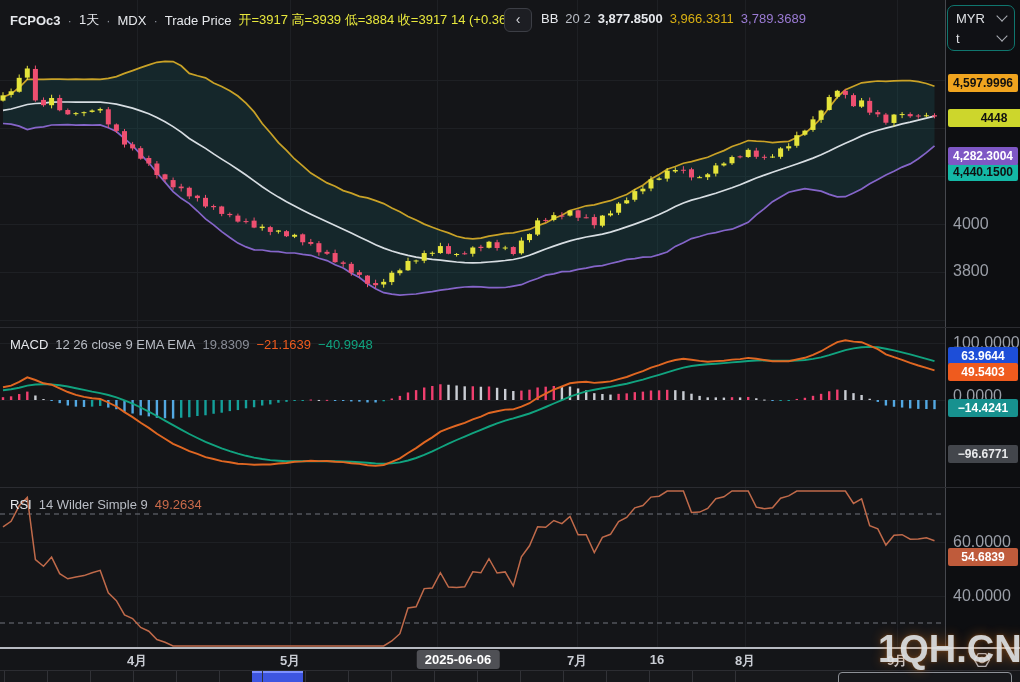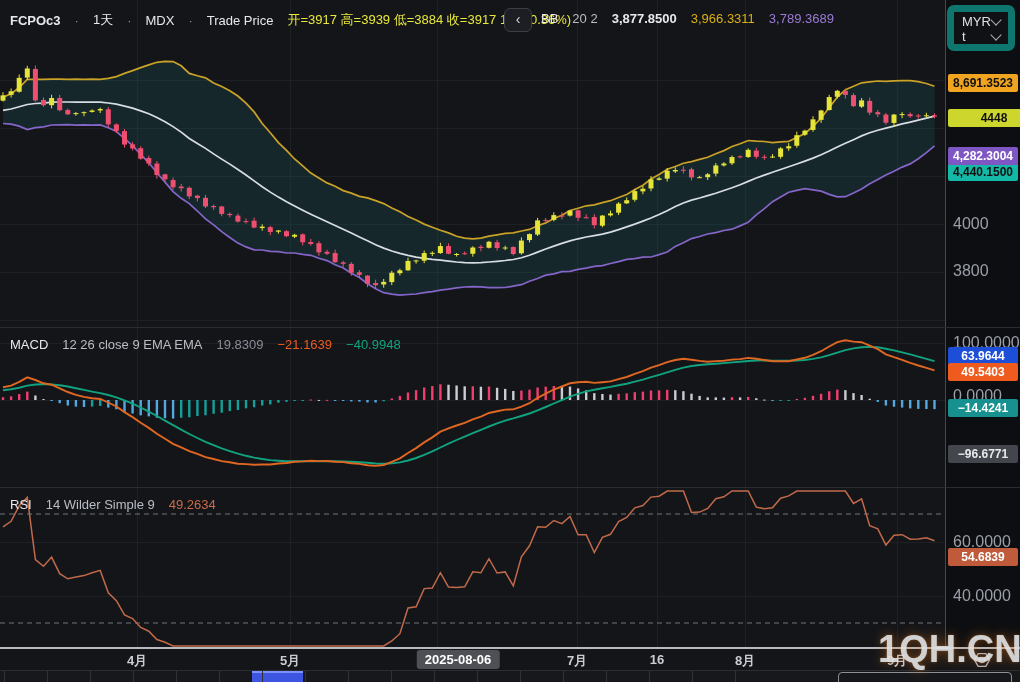--- a/index.html
+++ b/index.html
@@ -1,34 +1,34 @@
 <!DOCTYPE html>
 <html><head>
 <meta charset="utf-8">
 <style>
   html,body{margin:0;padding:0;background:#000;}
   #app{position:relative;width:1020px;height:682px;background:#141518;overflow:hidden;
        font-family:"Liberation Sans",sans-serif;color:#d1d4dc;-webkit-font-smoothing:antialiased;}
-  .legend{position:absolute;display:flex;gap:14px;align-items:center;font-size:13px;
+  .legend{position:absolute;display:flex;gap:7px;align-items:center;font-size:13px;
           white-space:nowrap;z-index:5;pointer-events:none;}
   .lw{color:#e6e8ec;} .lg{color:#b9bdc5;} .ldim{color:#8a8e98;}
   .yellow{color:#e7e73c;} .orange{color:#ef5b1e;} .green{color:#10a37f;}
   .purple{color:#9b7bd4;} .bbup{color:#d9b013;} .bold{font-weight:bold;}
   .rsiv{color:#c96a4a;}
   .hdiv{position:absolute;left:0;width:1020px;height:1px;background:#2b2c31;z-index:4;}
   .brightline{position:absolute;left:0;top:647px;width:1020px;height:2px;background:#b7bac1;z-index:6;}
   #collapse-btn{position:absolute;left:504px;top:8px;width:26px;height:22px;background:#1d1e23;
        border:1px solid #3c3e45;border-radius:6px;color:#d8dadf;font-size:14px;line-height:20px;
        text-align:center;z-index:6;cursor:pointer;}
   #axis-col{position:absolute;left:945px;top:0;width:75px;height:670px;background:#0d0e11;
        border-left:1px solid #46484e;z-index:3;}
   .tick{position:absolute;left:7px;color:#9b9fa8;font-size:16px;transform:translateY(-50%);}
   .badge{position:absolute;left:2px;width:70px;text-align:center;font-size:12px;font-weight:bold;
        border-radius:2px;padding:2px 0;transform:translateY(-50%);z-index:4;}
-  #currency-box{position:absolute;left:947px;top:5px;width:68px;height:46px;border:7px solid #0f766e;
+  #currency-box{position:absolute;left:947px;top:5px;width:68px;height:46px;border:1px solid #0f766e;
        border-radius:7px;background:#101115;z-index:7;display:flex;flex-direction:column;justify-content:space-around;
        padding:2px 8px;box-sizing:border-box;}
   .cur-row{display:flex;justify-content:space-between;align-items:center;font-size:13px;color:#dfe1e5;cursor:pointer;}
   .chev{width:7px;height:7px;border-right:1.6px solid #a9acb3;border-bottom:1.6px solid #a9acb3;
        transform:rotate(45deg);margin-top:-4px;}
   #time-axis{position:absolute;left:0;top:649px;width:1020px;height:21px;background:#141518;z-index:6;}
   .ttick{position:absolute;top:3px;transform:translateX(-50%);font-size:13px;font-weight:600;color:#c9ccd3;}
   .tbadge{position:absolute;top:1px;transform:translateX(-50%);font-size:13px;font-weight:600;color:#fff;
        background:#4f5055;border-radius:3px;padding:2px 8px;}
   #bottom-row{position:absolute;left:0;top:670px;width:1020px;height:12px;background:#17181b;
@@ -465,21 +465,21 @@
   <div class="brightline"></div>
 
   <div id="axis-col">
       <div class="tick" style="top: 176px;">4200</div>
       <div class="tick" style="top: 224px;">4000</div>
       <div class="tick" style="top: 271px;">3800</div>
       <div class="tick" style="top: 343px;">100.0000</div>
       <div class="tick" style="top: 396px;">0.0000</div>
       <div class="tick" style="top: 542px;">60.0000</div>
       <div class="tick" style="top: 596px;">40.0000</div>
-      <div class="badge" style="top: 83px; background: rgb(240, 164, 31); color: rgb(16, 16, 16);">8,691.3523</div>
+      <div class="badge" style="top: 83px; background: rgb(240, 164, 31); color: rgb(16, 16, 16);">4,597.9996</div>
       <div class="badge" style="top: 118px; background: rgb(205, 214, 44); color: rgb(16, 16, 16); padding-left: 11px;">4448</div>
       <div class="badge" style="top: 152px; background: #14b8a6; color: rgb(16, 16, 16); margin-top: 20px;">4,440.1500</div>
       <div class="badge" style="top: 156px; background: rgb(126, 87, 197); color: rgb(255, 255, 255);">4,282.3004</div>
       <div class="badge" style="top: 356px; background: #1d4ed8; color: rgb(255, 255, 255);">63.9644</div>
       <div class="badge" style="top: 372px; background: rgb(239, 91, 30); color: rgb(255, 255, 255);">49.5403</div>
       <div class="badge" style="top: 408px; background: rgb(23, 145, 143); color: rgb(255, 255, 255);">−14.4241</div>
       <div class="badge" style="top: 454px; background: rgb(67, 70, 76); color: rgb(233, 234, 236);">−96.6771</div>
       <div class="badge" style="top: 557px; background: rgb(191, 91, 59); color: rgb(255, 255, 255);">54.6839</div>
     </div>
 
@@ -490,21 +490,21 @@
     </div>
     <div class="cur-row">
       <span>t</span>
       <span class="chev"></span>
     </div>
   </div>
 
   <div id="time-axis">
       <div class="ttick" style="left: 137px;">4月</div>
       <div class="ttick" style="left: 290px;">5月</div>
-      <div class="tbadge" style="left: 458px;">2025-08-06</div>
+      <div class="tbadge" style="left: 458px;">2025-06-06</div>
       <div class="ttick" style="left: 577px;">7月</div>
       <div class="ttick" style="left: 657px;">16</div>
       <div class="ttick" style="left: 745px;">8月</div>
       <div class="ttick" style="left: 897px;">9月</div>
     </div>
 
   <svg id="axis-settings" viewBox="0 0 20 20">
     <polygon points="2.5,10 6.2,3.6 13.8,3.6 17.5,10 13.8,16.4 6.2,16.4" fill="none" stroke="#b2b5be" stroke-width="1.4"></polygon>
     <circle cx="10" cy="10" r="2.6" fill="none" stroke="#b2b5be" stroke-width="1.4"></circle>
   </svg>

